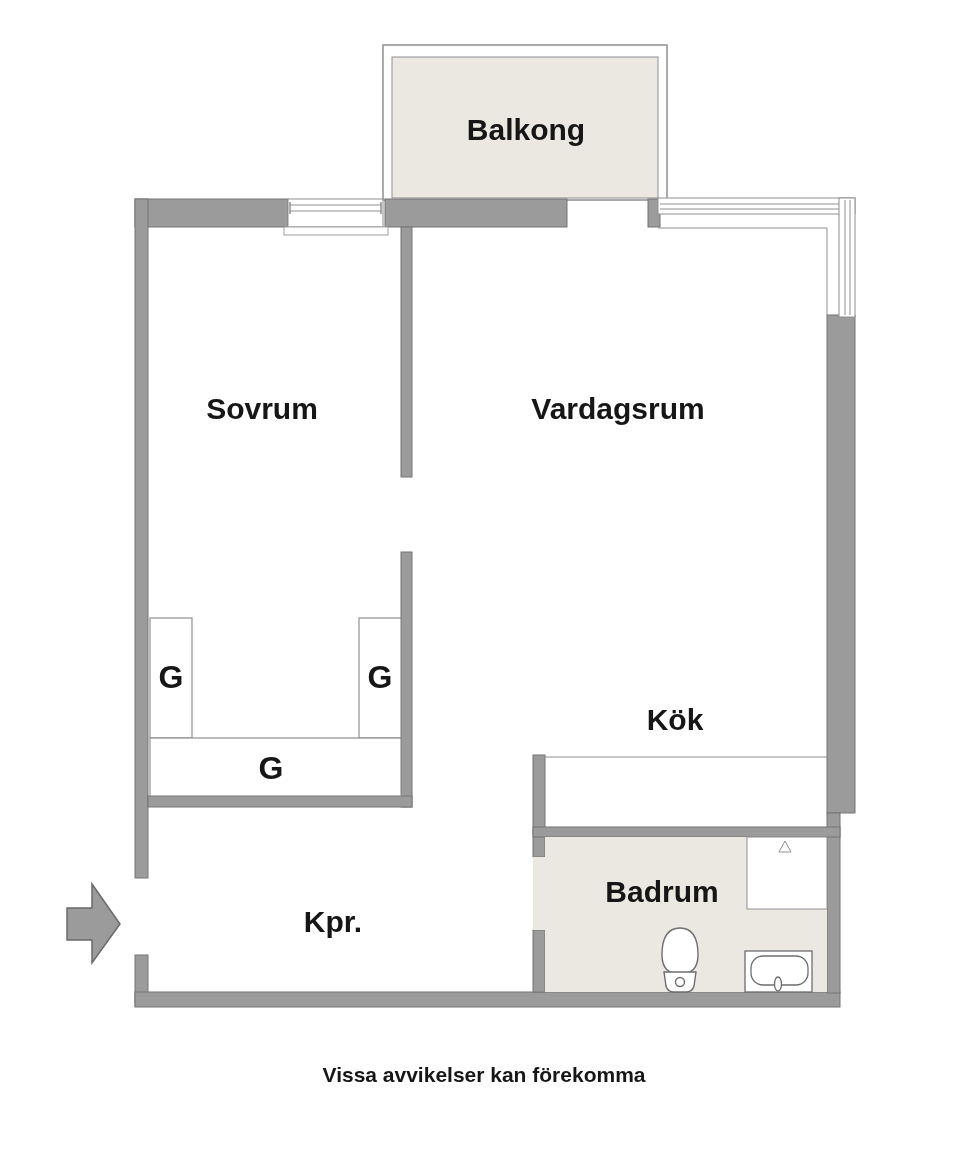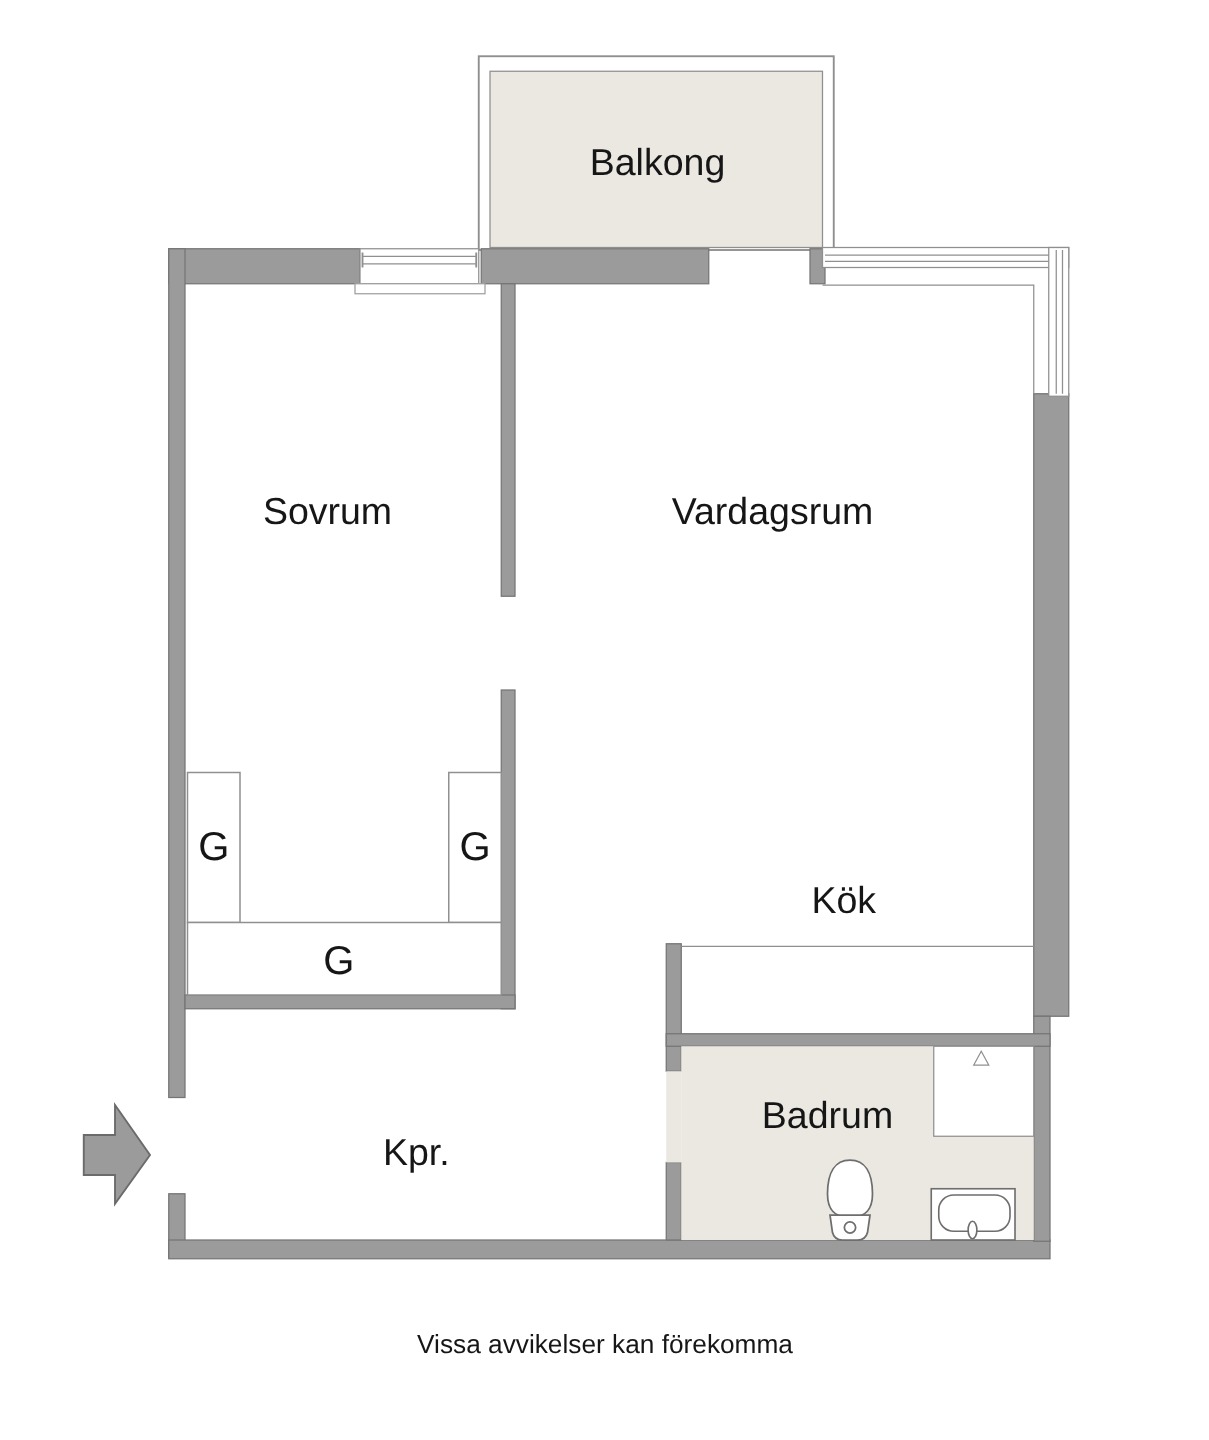--- a/index.html
+++ b/index.html
@@ -7,20 +7,21 @@
     padding: 0;
     background: #ffffff;
     font-family: "Liberation Sans", sans-serif;
   }
   .stage {
     position: relative;
     width: 967px;
     height: 1152px;
     background: #ffffff;
     overflow: hidden;
+    font-weight: bold;
   }
   svg { display: block; }
   text {
     fill: #161616;
     font-family: "Liberation Sans", sans-serif;
   }
   .room-label { font-size: 30px; }
   .closet-label { font-size: 32px; }
   .disclaimer { font-size: 21px; }
 </style>

